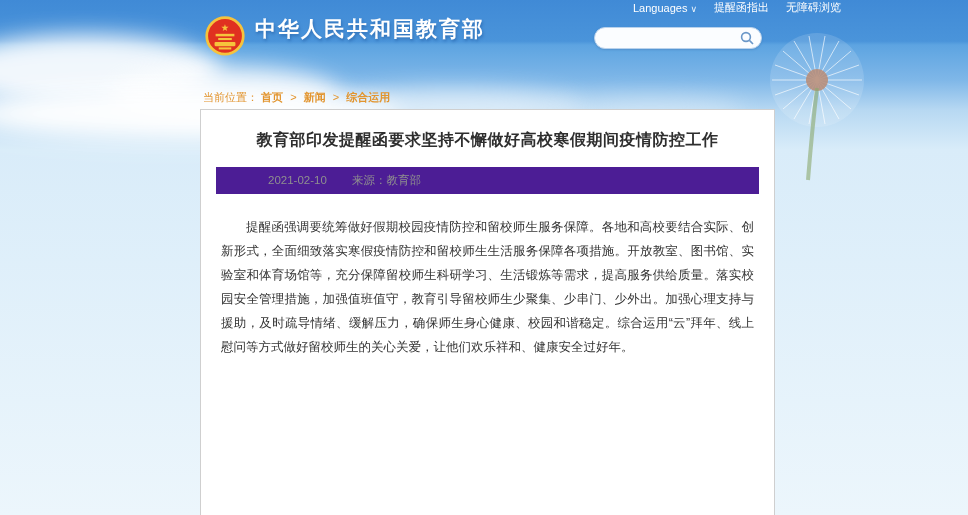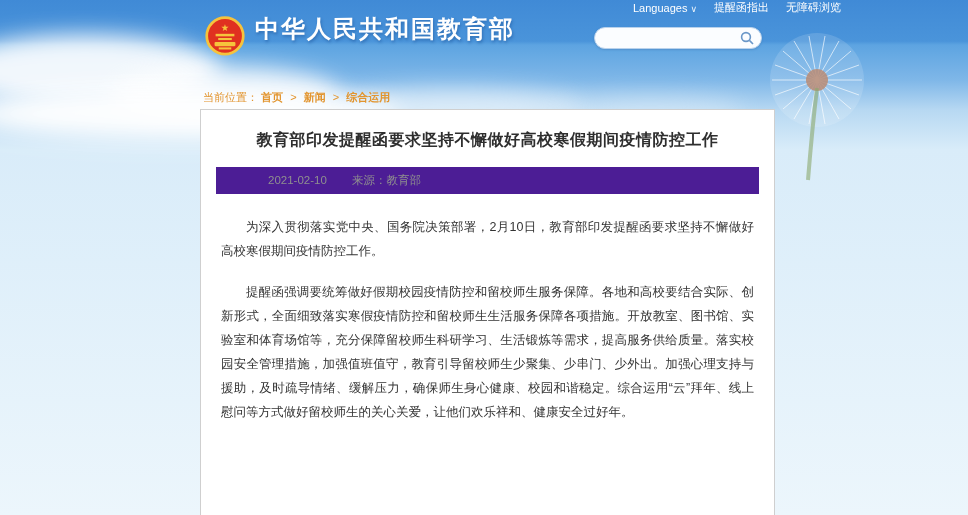--- a/index.html
+++ b/index.html
@@ -22,21 +22,21 @@
 
   
   .utility-nav { position:absolute; left:633px; top:0; z-index:3; display:flex; align-items:center; gap:17px;
                  font-size:11px; color:#ffffff; }
   .utility-nav .u-item { cursor:pointer; white-space:nowrap; }
   .utility-nav .chev { font-size:9px; margin-left:3px; opacity:.9; }
 
   
   .logo-wrap { position:absolute; left:204px; top:14px; z-index:3; display:flex; align-items:flex-start; cursor:pointer; }
   .emblem { width:42px; height:48px; margin-right:9px; }
-  .site-title { color:#fff; font-weight:bold; font-size:24px; letter-spacing:2px;
+  .site-title { color:#fff; font-weight:bold; font-size:21px; letter-spacing:2px;
                 text-shadow:1px 2px 3px rgba(20,70,140,.45); line-height:30px; }
   .site-subtitle { color:#f2f8ff; font-size:10px; letter-spacing:.4px; margin-top:3px;
                    text-shadow:1px 1px 2px rgba(20,70,140,.4); }
 
   
   .search-box { position:absolute; left:594px; top:27px; z-index:3; width:168px; height:22px;
                 background:#fbfdff; border:1px solid #b9d2ec; border-radius:12px;
                 display:flex; align-items:center; padding:0 6px 0 12px; box-shadow:0 1px 2px rgba(40,90,150,.25); }
   .search-box input { flex:1; border:none; outline:none; background:transparent; font-size:11px; color:#336; min-width:0; }
   .search-btn { width:16px; height:16px; border:none; background:transparent; cursor:pointer; padding:0; display:flex; align-items:center; justify-content:center; }
@@ -134,17 +134,16 @@
   <a>综合运用</a>
 </div>
 
 <div class="card">
   <h1 class="article-title">教育部印发提醒函要求坚持不懈做好高校寒假期间疫情防控工作</h1>
   <div class="meta-bar">
     <span>2021-02-10</span>
     <span class="src-lbl">来源：</span><span>教育部</span>
   </div>
   <div class="article-body">
-    <p>为深入贯彻落实党中央、国务院决策部署，2月10日，教育部印发提醒函要求坚持不懈做好高校寒假期间疫情防控工作。</p>
     <p>提醒函强调要统筹做好假期校园疫情防控和留校师生服务保障。各地和高校要结合实际、创新形式，全面细致落实寒假疫情防控和留校师生生活服务保障各项措施。开放教室、图书馆、实验室和体育场馆等，充分保障留校师生科研学习、生活锻炼等需求，提高服务供给质量。落实校园安全管理措施，加强值班值守，教育引导留校师生少聚集、少串门、少外出。加强心理支持与援助，及时疏导情绪、缓解压力，确保师生身心健康、校园和谐稳定。综合运用“云”拜年、线上慰问等方式做好留校师生的关心关爱，让他们欢乐祥和、健康安全过好年。</p>
 
   </div>
 </div>
 
 </body></html>

